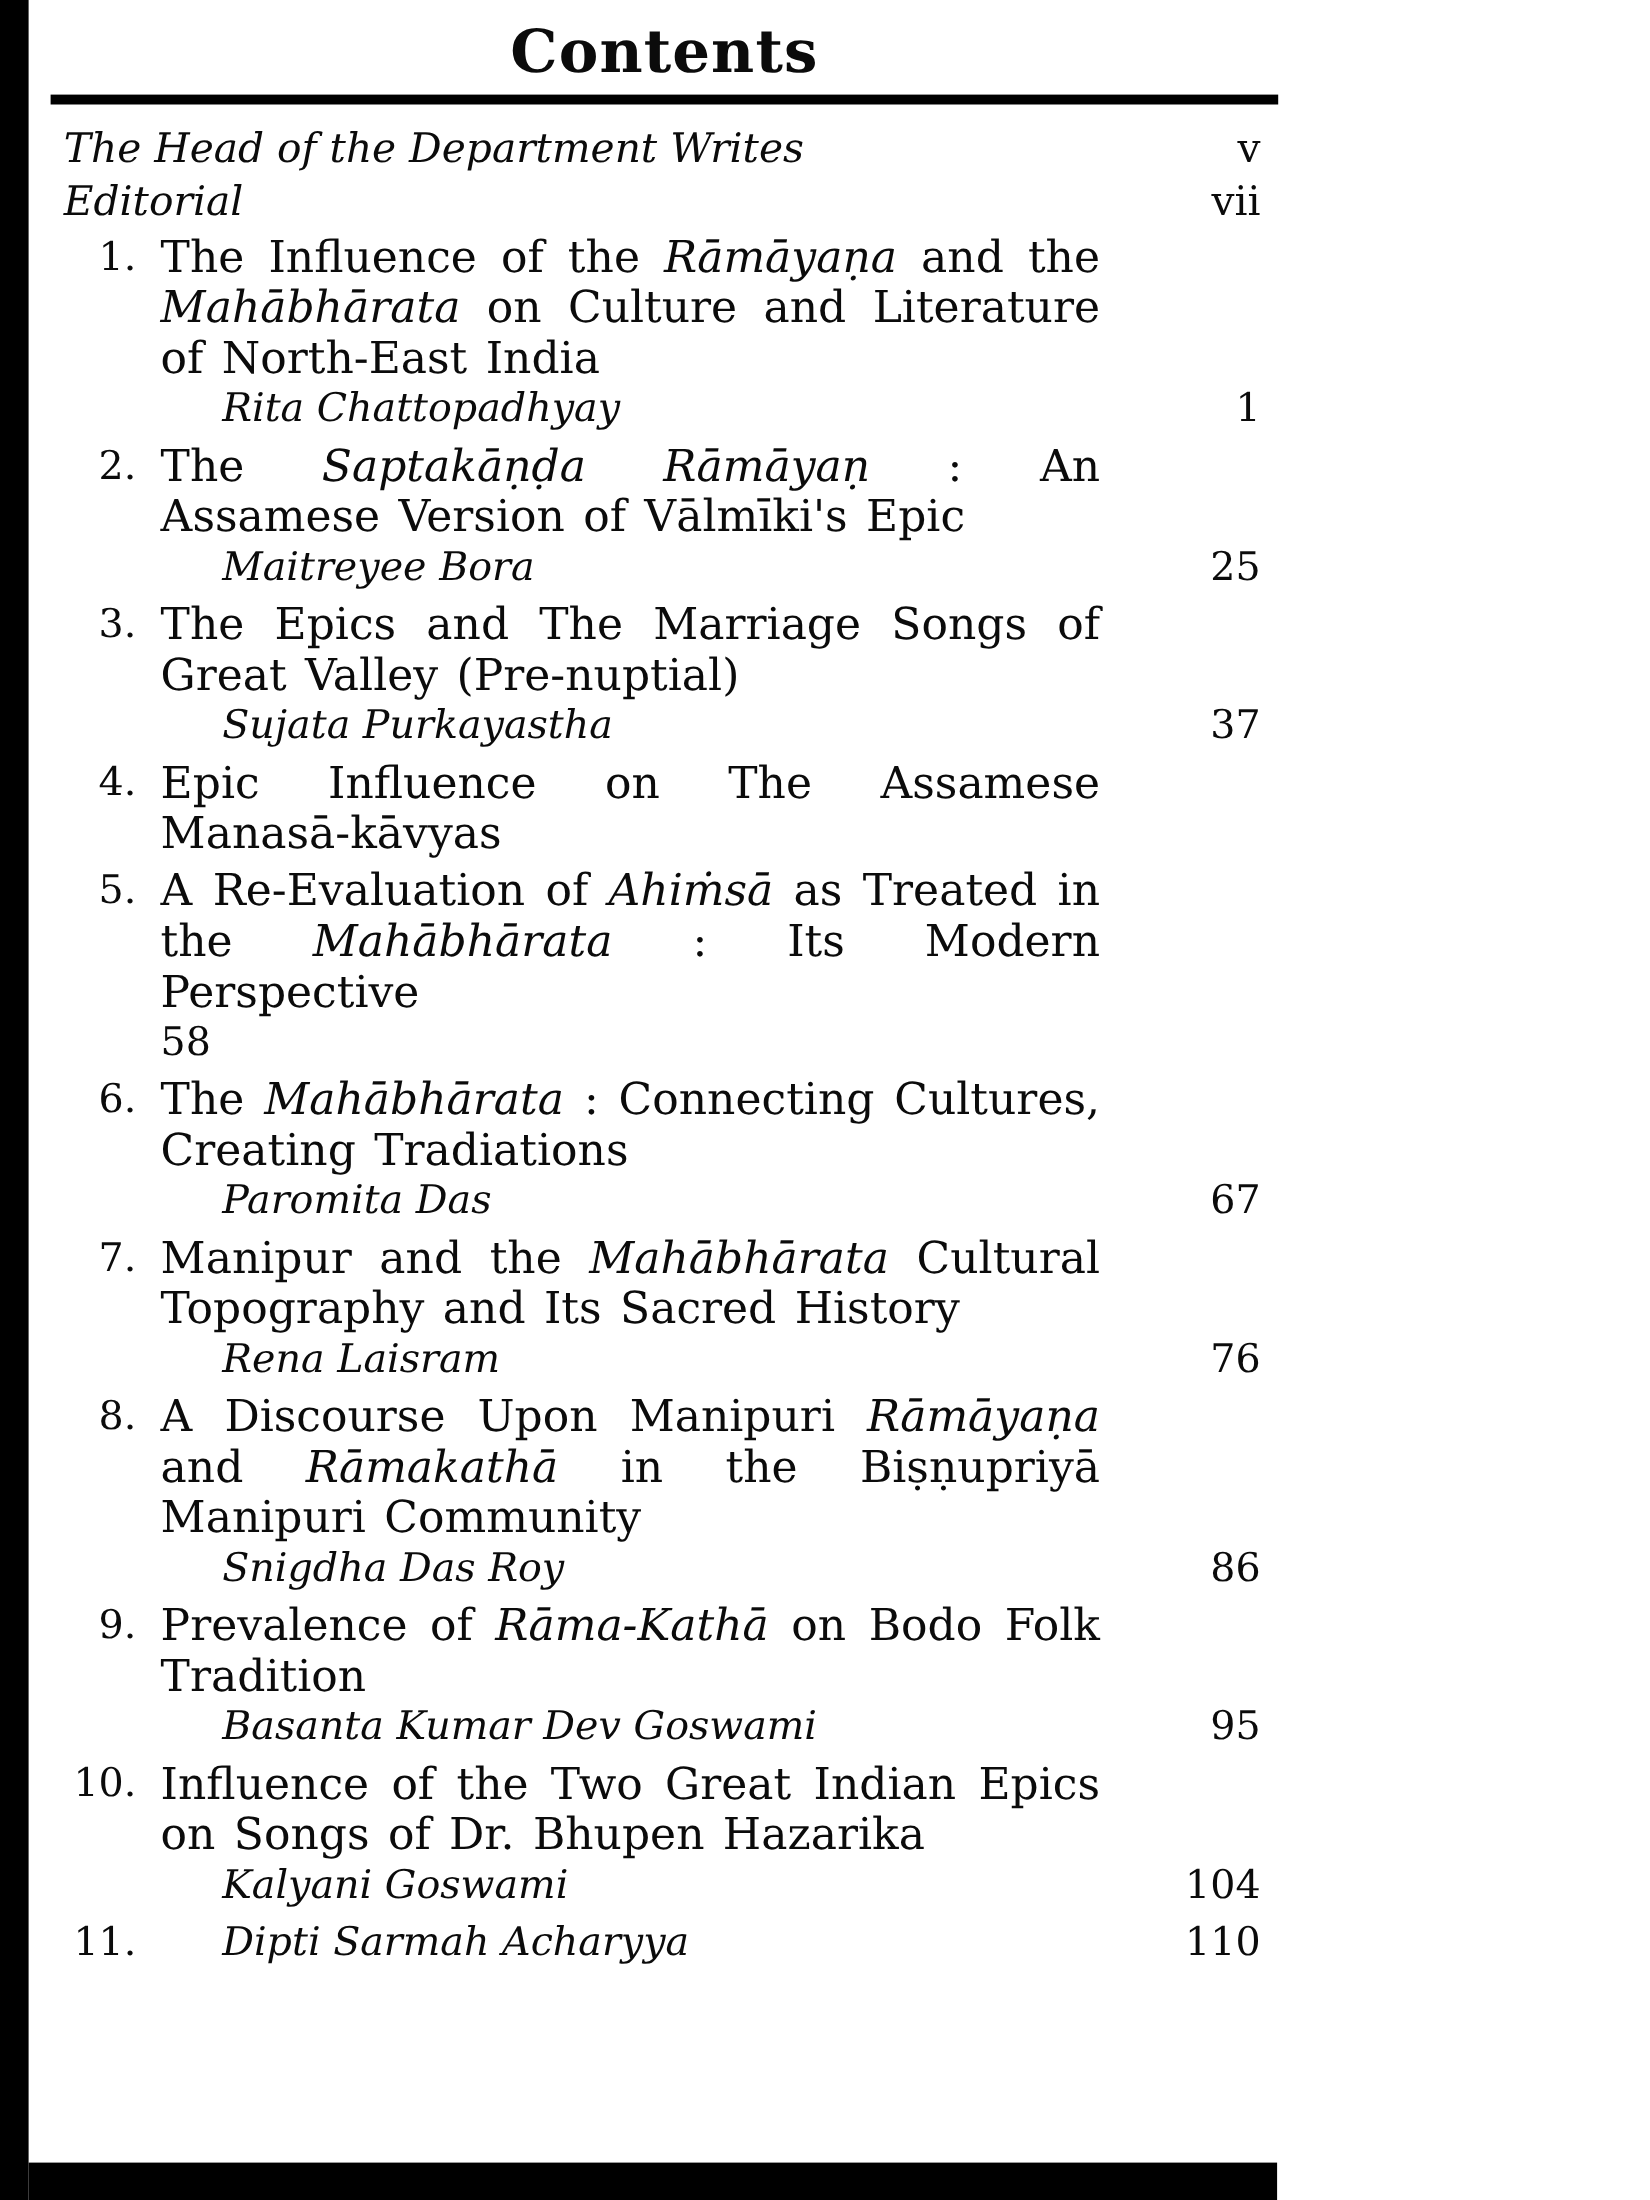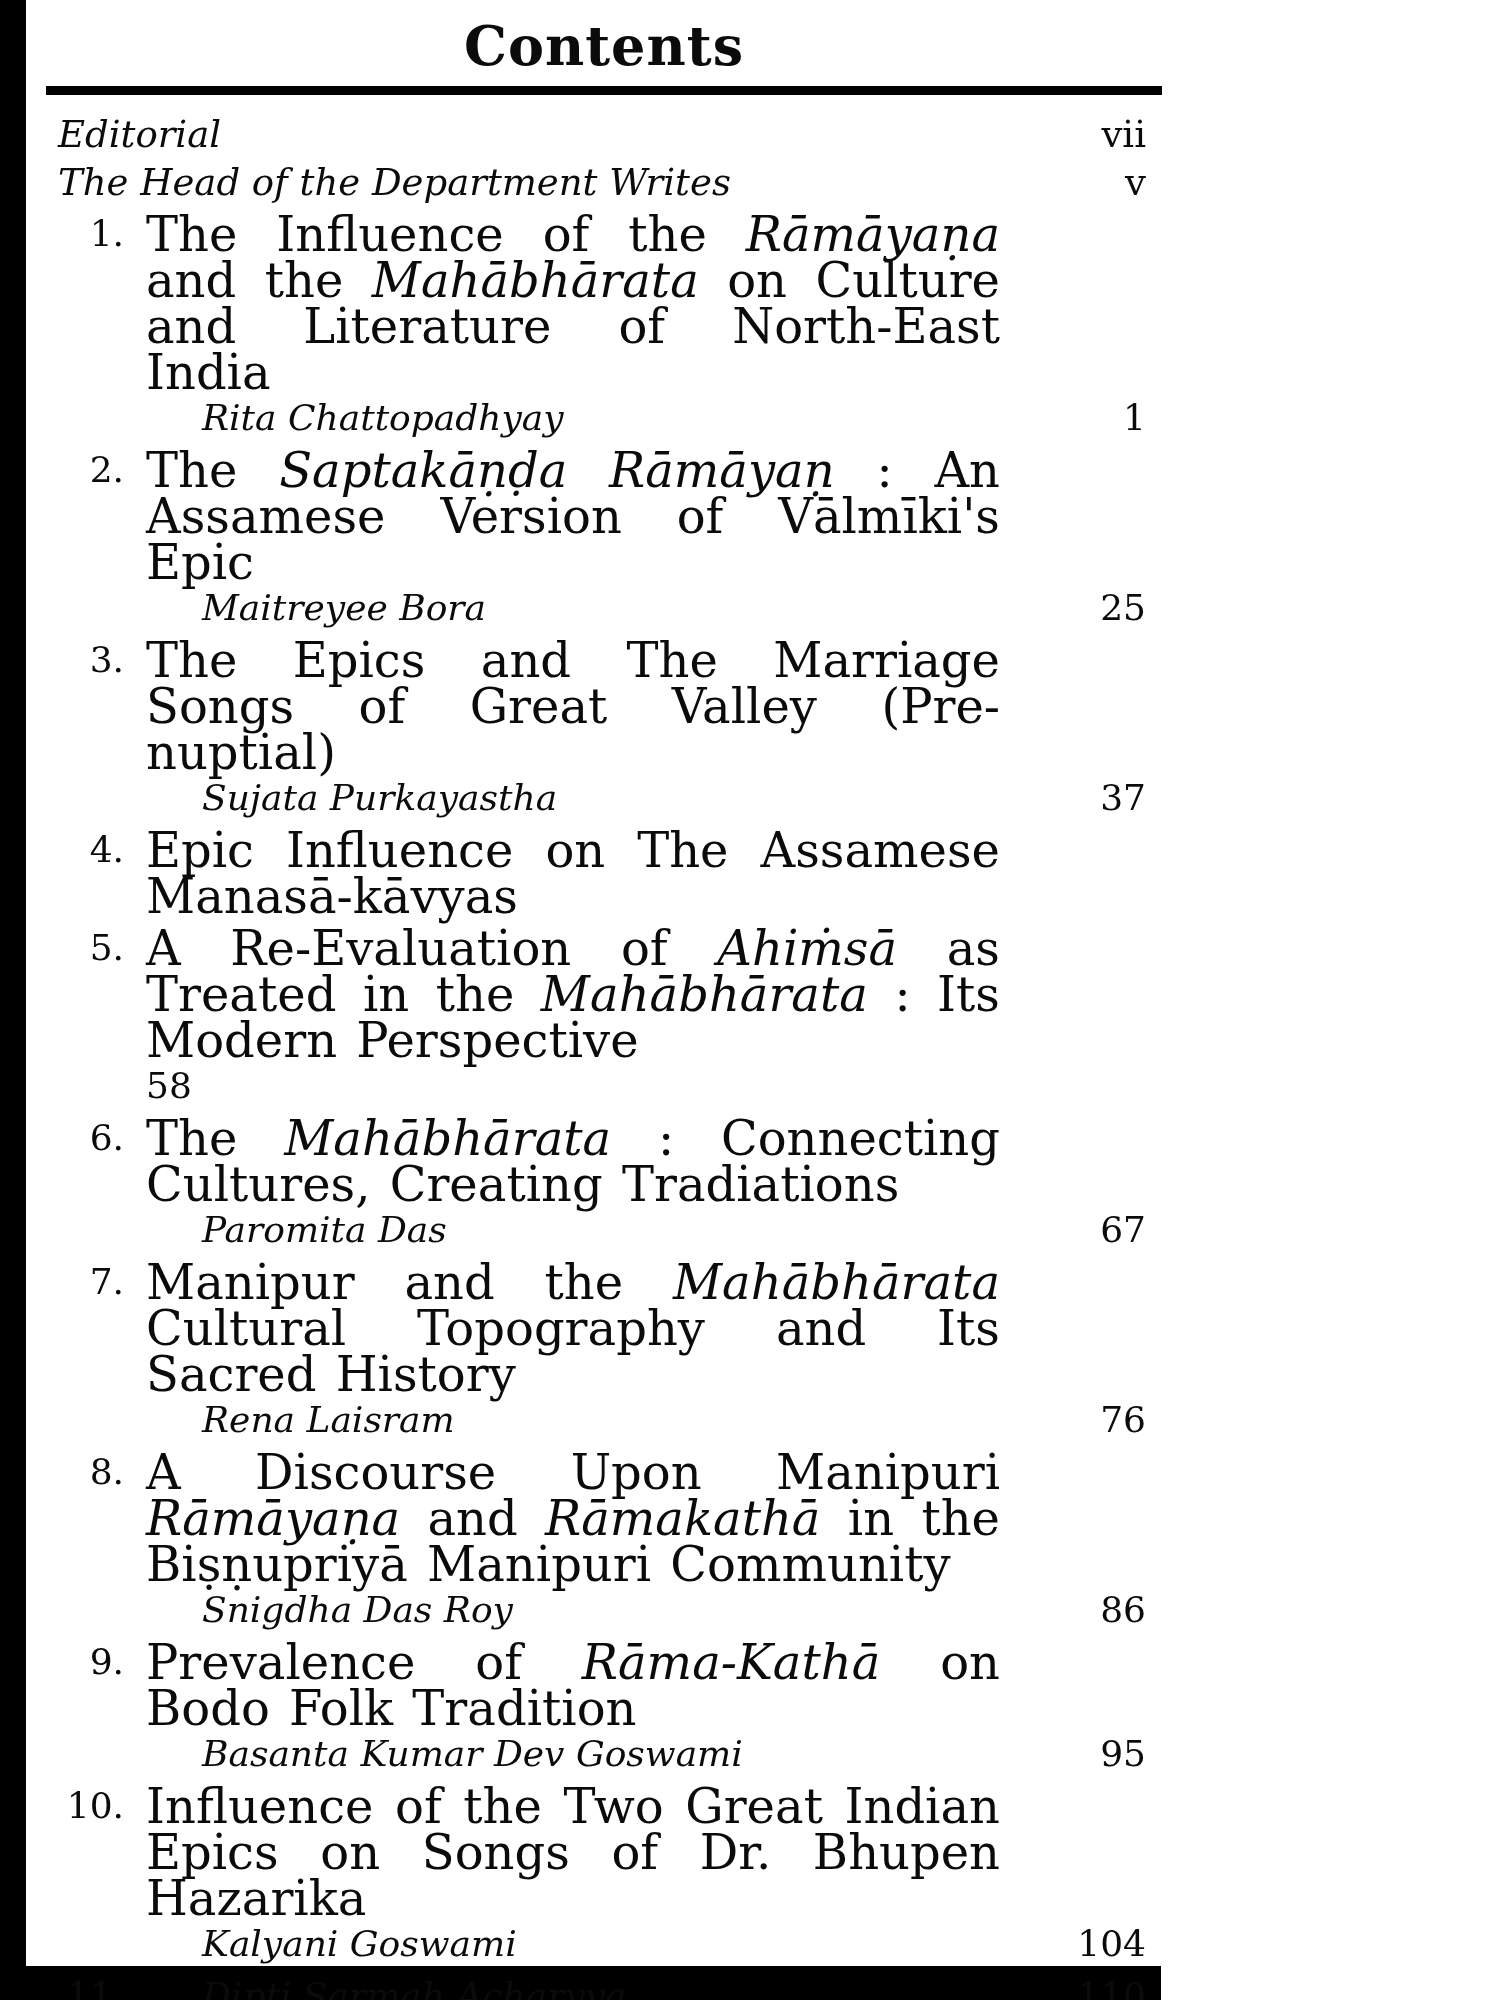--- a/index.html
+++ b/index.html
@@ -54,21 +54,21 @@
   .entry-num {
     flex: 0 0 88px;
     width: 88px;
     text-align: right;
     padding-right: 22px;
     font-size: 36px;
     line-height: 46px;
   }
   .entry-main { flex: 1; min-width: 0; }
   .entry-title {
-    font-size: 48px;
+    font-size: 40px;
     line-height: 46px;
     text-align: justify;
     padding-right: 150px;
     word-spacing: 4px;
   }
   .entry-foot {
     display: flex;
     justify-content: space-between;
     align-items: flex-end;
     font-size: 36px;
@@ -82,28 +82,28 @@
 
 <div class="edge-left"></div>
 <div class="edge-bottom"></div>
 
 <div class="content">
   <h1 class="doc-title">Contents</h1>
   <div class="title-rule"></div>
 
   <div class="front-matter">
   <div class="fm-row">
+    <span class="fm-label">The Head of the Department Writes</span>
+    <span class="fm-page">v</span>
+  </div>
+
+  <div class="fm-row">
     <span class="fm-label">Editorial</span>
     <span class="fm-page">vii</span>
   </div>
-
-  <div class="fm-row">
-    <span class="fm-label">The Head of the Department Writes</span>
-    <span class="fm-page">v</span>
-  </div>
 </div>
 
   <div class="toc-list">
   <div class="entry">
     <div class="entry-num">1.</div>
     <div class="entry-main">
       <div class="entry-title"><span>The Influence of the </span><i>Rāmāyaṇa</i><span> and the </span><i>Mahābhārata</i><span> on Culture and Literature of North-East India</span></div>
       <div class="entry-foot">
         <span class="entry-author">Rita Chattopadhyay</span>
         <span class="entry-page">1</span>

